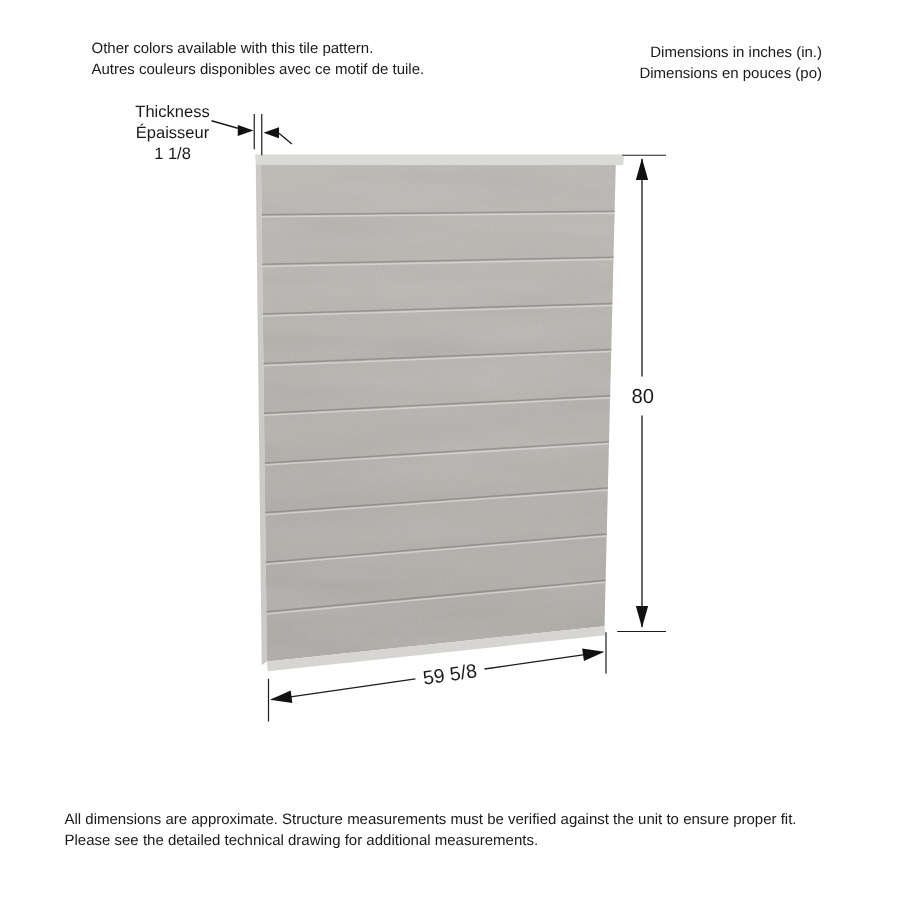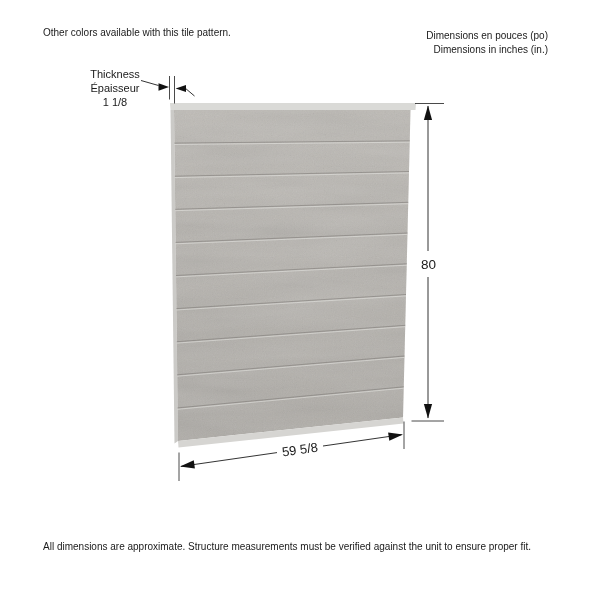--- a/index.html
+++ b/index.html
@@ -6,21 +6,21 @@
   body {
     width: 600px; height: 600px;
     background: #ffffff;
     font-family: "Liberation Sans", sans-serif;
     color: #1a1a1a;
     position: relative;
     overflow: hidden;
   }
   .page { position: absolute; inset: 0; }
   .note { position: absolute; font-size: 10px; line-height: 14px; white-space: nowrap; }
-  .note-left { left: 43px; top: 26px; text-align: left; }
+  .note-left { left: 61px; top: 26px; text-align: left; }
   .note-right { right: 52px; top: 29px; text-align: right; }
   .drawing-svg { position: absolute; left: 0; top: 0; }
   .dim-line { stroke: #1c1c1c; stroke-width: 0.9; fill: none; }
   .ext-line { stroke: #1c1c1c; stroke-width: 0.8; fill: none; }
   .arrow { fill: #111111; stroke: none; }
   .dim-text { font-family: "Liberation Sans", sans-serif; fill: #1a1a1a; }
   .dim-value { font-size: 13.5px; }
   .callout-text { font-size: 11px; }
   .seam { stroke: rgba(122,119,114,0.55); stroke-width: 1; }
   .seam-hi { stroke: rgba(232,231,228,0.55); stroke-width: 1; }
@@ -28,25 +28,26 @@
   .footer p { margin: 0 0 10px 0; }
   .footer .line { white-space: nowrap; }
 </style>
 </head>
 <body>
 
 <div class="page">
 
   <div class="note note-left">
     <div>Other colors available with this tile pattern.</div>
+    <div>Autres couleurs disponibles avec ce motif de tuile.</div>
   </div>
 
   <div class="note note-right">
+    <div>Dimensions in inches (in.)</div>
     <div>Dimensions en pouces (po)</div>
-    <div>Dimensions in inches (in.)</div>
   </div>
 
   <svg class="drawing-svg" width="600" height="600" viewBox="0 0 600 600">
     <defs>
       <linearGradient id="faceGrad" x1="0" y1="0" x2="0" y2="1">
         <stop offset="0" stop-color="#bcb9b4"></stop>
         <stop offset="0.55" stop-color="#b5b2ad"></stop>
         <stop offset="1" stop-color="#aeaba6"></stop>
       </linearGradient>
       <filter id="fineNoise" x="-5%" y="-5%" width="110%" height="110%">
@@ -125,19 +126,20 @@
       <line class="dim-line" x1="323" y1="446" x2="401.5" y2="434.7"></line>
       <polygon class="arrow" points="180,466.5 194.9,468.6 193.8,460.3"></polygon>
       <polygon class="arrow" points="403,434.5 389.3,440.7 388.1,432.4"></polygon>
       <text class="dim-text" x="300" y="454" text-anchor="middle" font-size="13" transform="rotate(-8.3 300 450)">59 5/8</text>
     </g>
   </svg>
 
   <div class="footer">
     <p>
       <span class="line">All dimensions are approximate. Structure measurements must be verified against the unit to ensure proper fit.</span><br>
+      <span class="line">Please see the detailed technical drawing for additional measurements.</span>
     </p>
     <p>
       <br>
     </p>
   </div>
 
 </div>
 
 </body></html>

